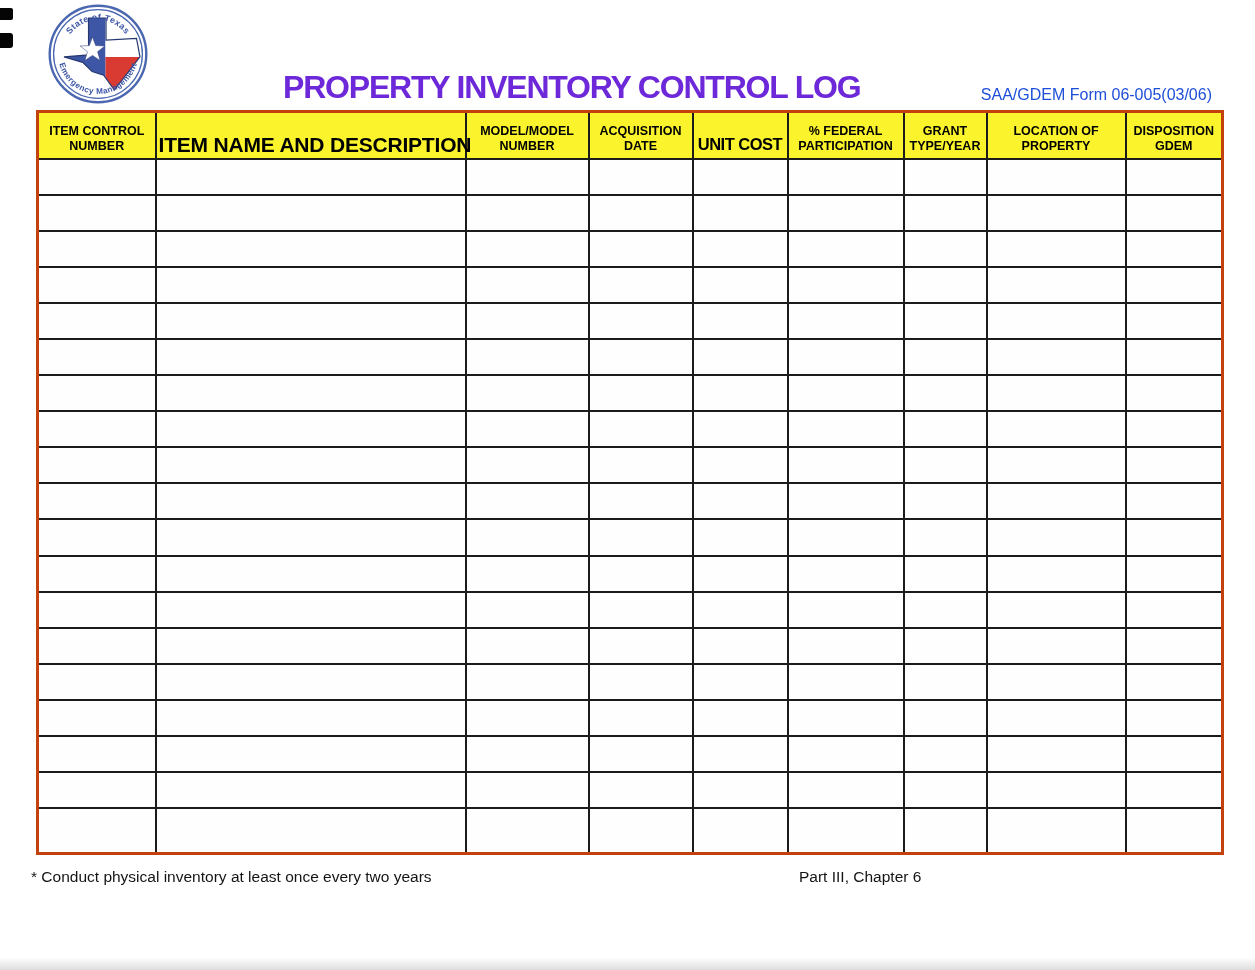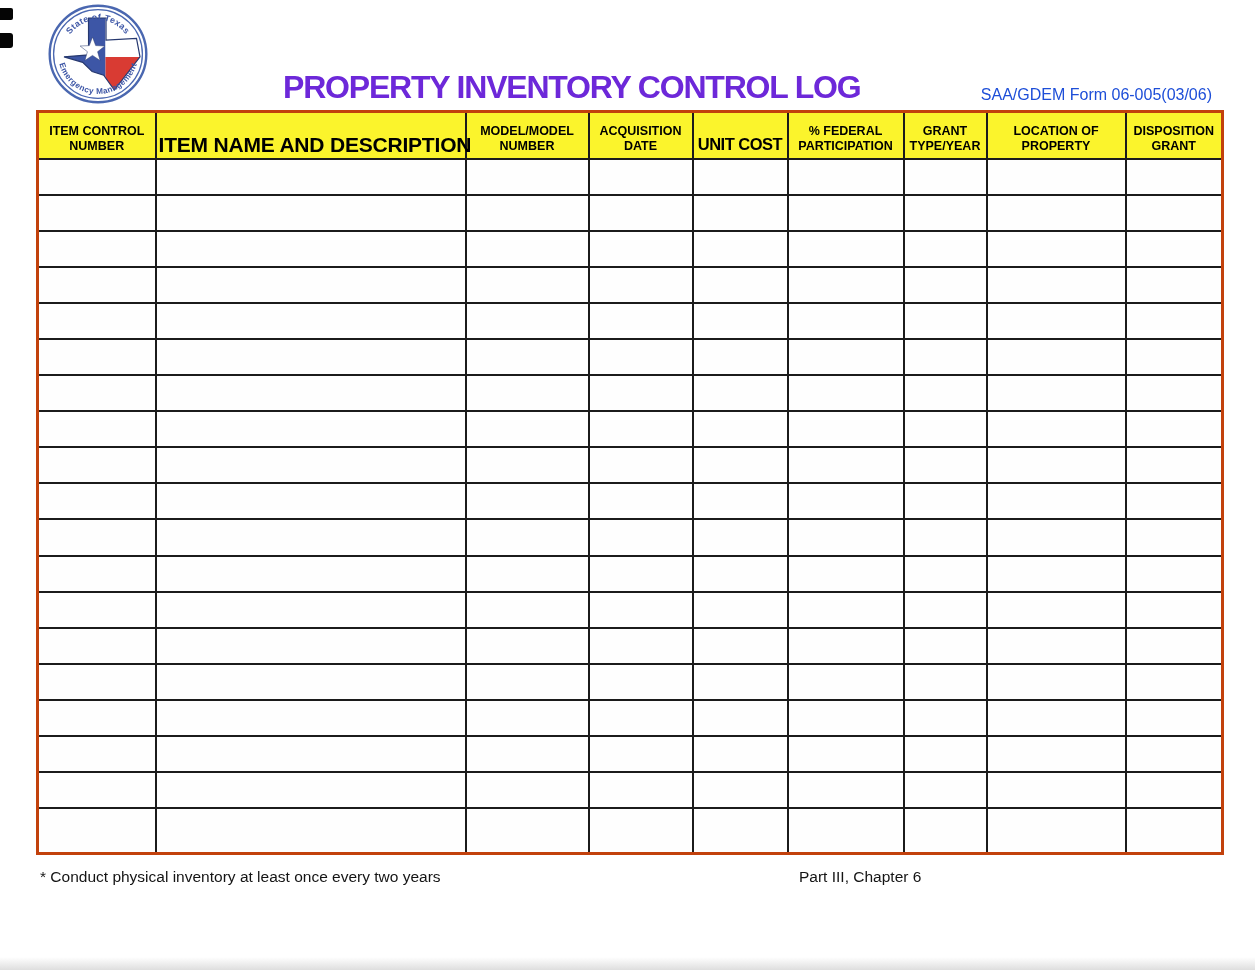--- a/index.html
+++ b/index.html
@@ -50,21 +50,21 @@
   .log-table th.large{font-size:21px;line-height:18px;letter-spacing:-0.2px;white-space:nowrap;}
   .log-table th.xlarge{font-size:16.5px;line-height:19px;letter-spacing:-0.5px;white-space:nowrap;padding-left:1px;padding-right:1px;}
   .log-table td{background:#fefefe;}
 
   col.c0{width:118px} col.c1{width:310px} col.c2{width:123px}
   col.c3{width:104px} col.c4{width:95px}  col.c5{width:116px}
   col.c6{width:83px}  col.c7{width:139px} col.c8{width:97px}
 
   
   .notes{position:absolute;font-size:15.5px;line-height:20px;color:#141414;white-space:nowrap;}
-  .notes-left{left:40px;top:867px;}
+  .notes-left{left:31px;top:867px;}
   .notes-right{left:790px;top:867px;}
   .notes .indent{padding-left:9px;}
 
   .bottom-shade{
     position:absolute;left:0;right:0;bottom:0;height:13px;
     background:linear-gradient(#ffffff, #dedede);
   }
 </style>
 </head>
 <body>
@@ -124,21 +124,21 @@
         <th class="small">ACQUISITION
 DATE</th>
         <th class="xlarge">UNIT COST</th>
         <th class="small">% FEDERAL
 PARTICIPATION</th>
         <th class="small">GRANT
 TYPE/YEAR</th>
         <th class="small">LOCATION OF
 PROPERTY</th>
         <th class="small">DISPOSITION
-GRANT</th>
+GDEM</th>
       </tr>
     </thead>
     <tbody>
         <tr>
           <td></td>
           <td></td>
           <td></td>
           <td></td>
           <td></td>
           <td></td>

